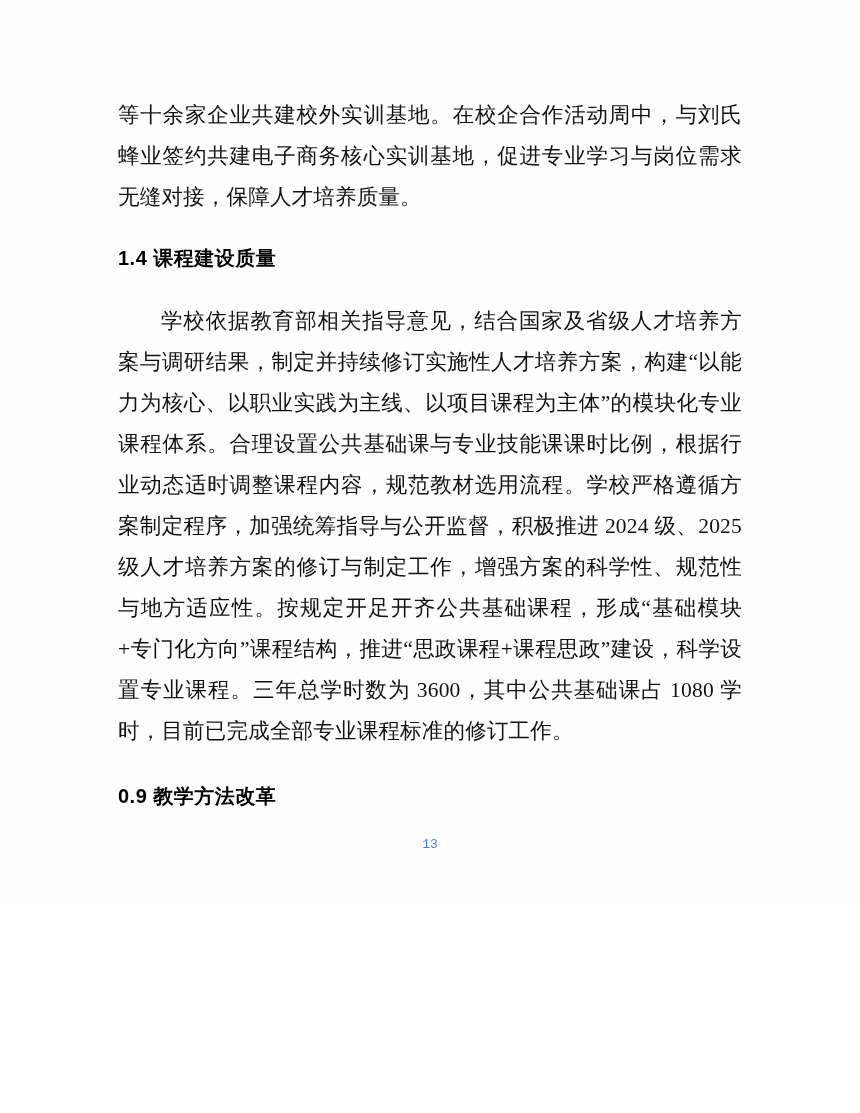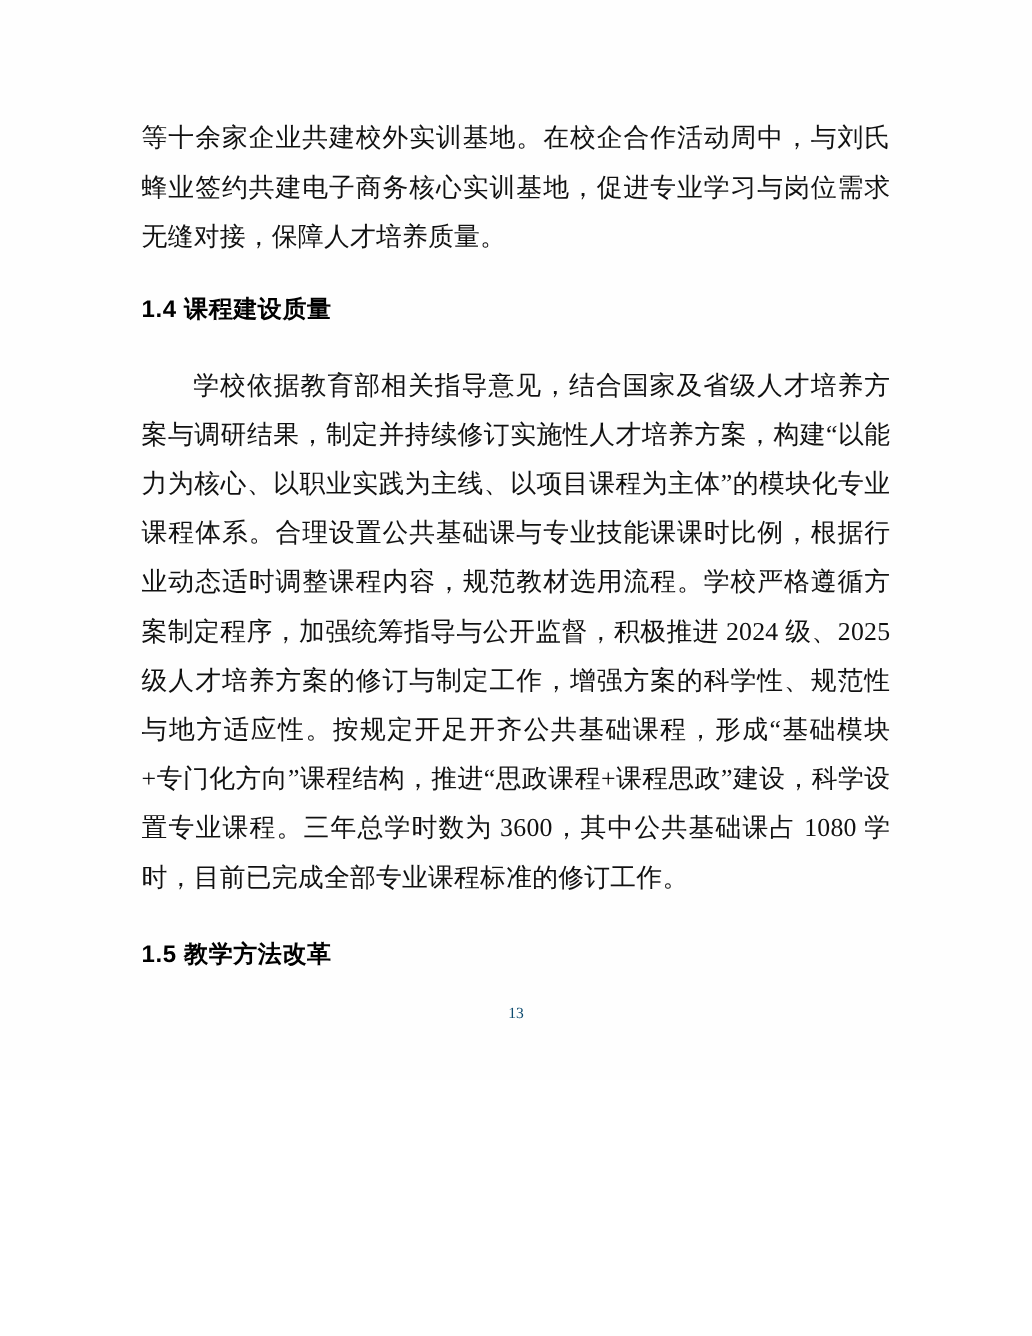--- a/index.html
+++ b/index.html
@@ -52,33 +52,33 @@
   }
   .para-gap {
     margin-top: 25px;
   }
   .page-number {
     position: absolute;
     left: 0;
     right: 0;
     bottom: 48px;
     text-align: center;
-    font-family: Liberation Serif, serif;
+    font-family: Liberation Mono, monospace;
     font-size: 13px;
-    color: #0c4a6e;
+    color: #3b82f6;
   }
 </style>
 </head>
 <body>
 
 <div class="page">
 
   <p class="body-text">等十余家企业共建校外实训基地。在校企合作活动周中，与刘氏蜂业签约共建电子商务核心实训基地，促进专业学习与岗位需求无缝对接，保障人才培养质量。</p>
 
   <h2 class="heading">1.4 课程建设质量</h2>
 
   <p class="body-text indent para-gap">学校依据教育部相关指导意见，结合国家及省级人才培养方案与调研结果，制定并持续修订实施性人才培养方案，构建“以能力为核心、以职业实践为主线、以项目课程为主体”的模块化专业课程体系。合理设置公共基础课与专业技能课课时比例，根据行业动态适时调整课程内容，规范教材选用流程。学校严格遵循方案制定程序，加强统筹指导与公开监督，积极推进 2024 级、2025 级人才培养方案的修订与制定工作，增强方案的科学性、规范性与地方适应性。按规定开足开齐公共基础课程，形成“基础模块+专门化方向”课程结构，推进“思政课程+课程思政”建设，科学设置专业课程。三年总学时数为 3600，其中公共基础课占 1080 学时，目前已完成全部专业课程标准的修订工作。</p>
 
-  <h2 class="heading heading-1-5">1.5 教学方法改革</h2>
+  <h2 class="heading heading-1-5">0.9 教学方法改革</h2>
 
 
   <div class="page-number">13</div>
 </div>
 
 </body></html>

